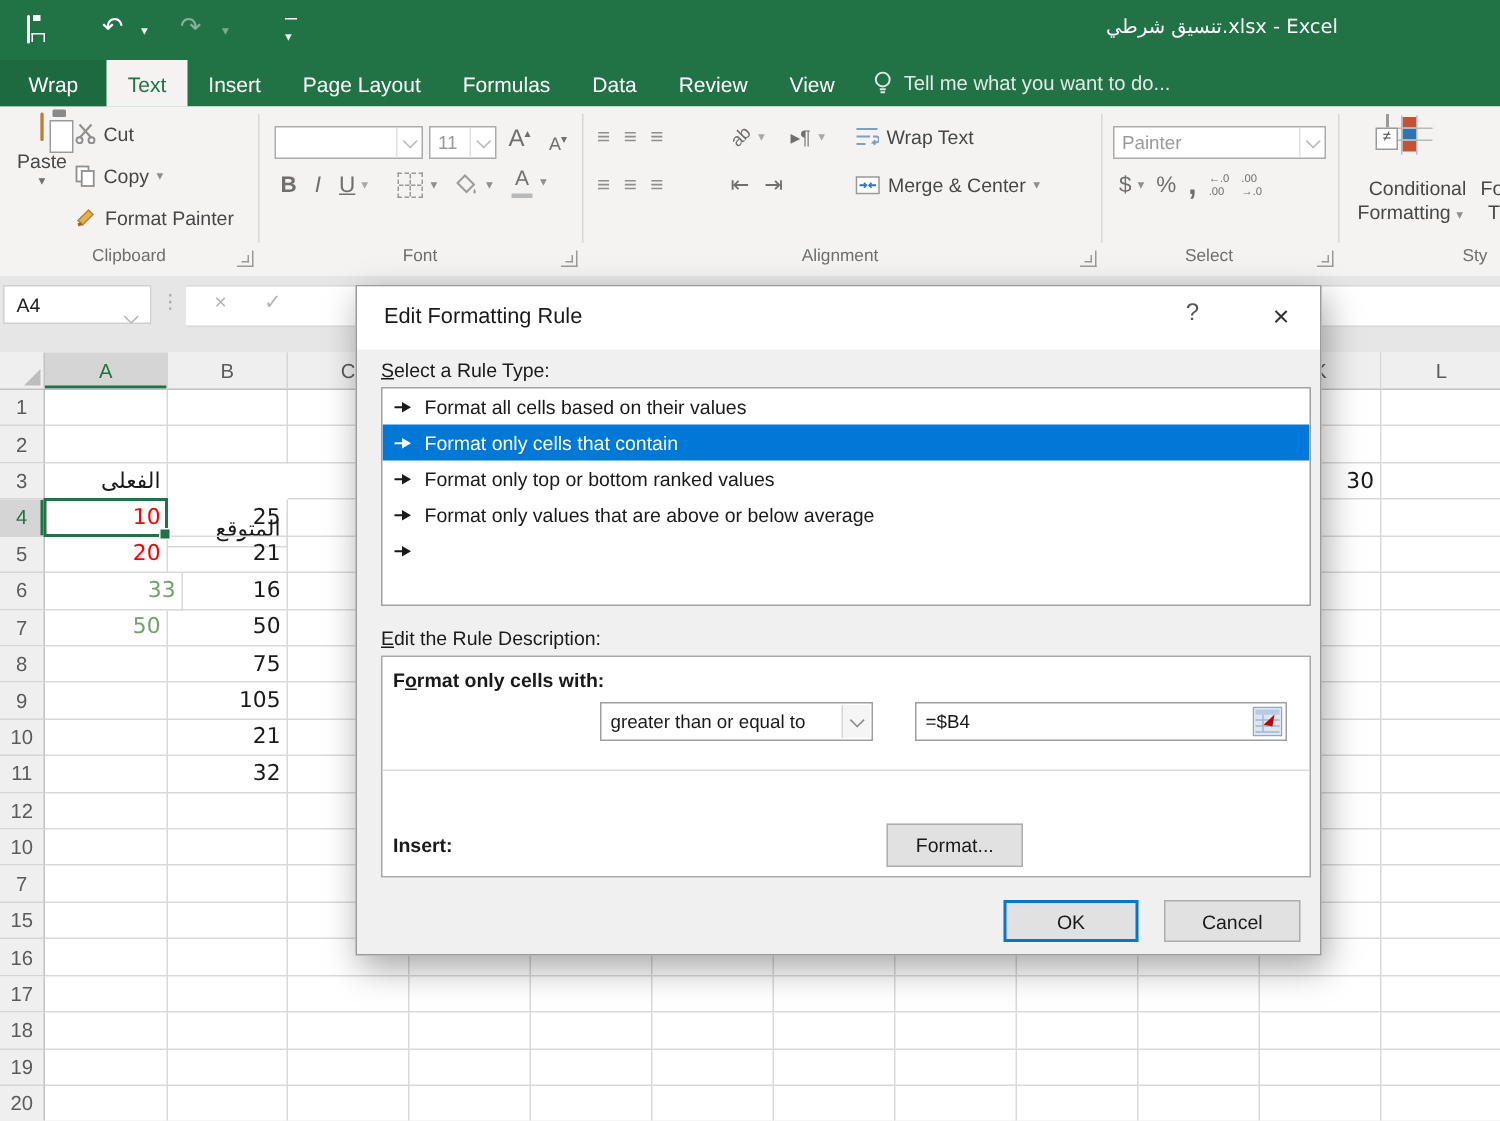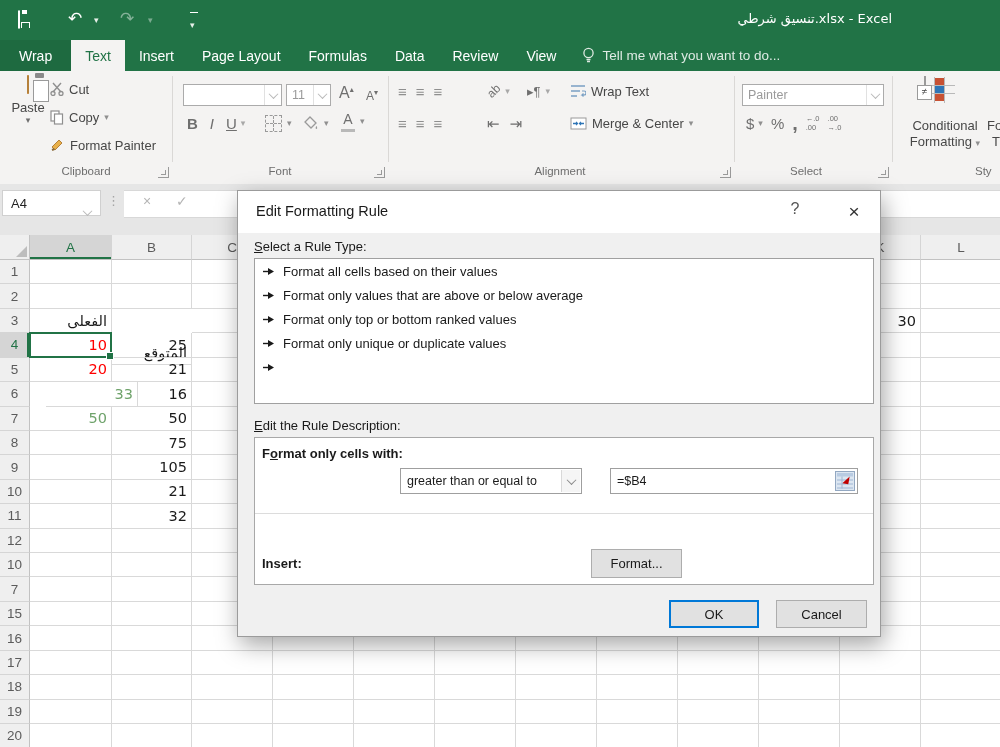--- a/index.html
+++ b/index.html
@@ -298,21 +298,21 @@
       <i class="blue" style="left:10px;top:9px;width:9px;height:7px;"></i>
       <i style="left:10px;top:17px;width:9px;height:7px;"></i>
       <span class="gl" style="left:9px;top:0;width:1px;height:26px;"></span>
       <span class="gl" style="left:19px;top:0;width:1px;height:26px;"></span>
       <span class="gl" style="left:0;top:8px;width:30px;height:1px;"></span>
       <span class="gl" style="left:0;top:16px;width:30px;height:1px;"></span>
       <span class="neq-badge">≠</span>
     </span>
   </div>
   <div class="abs rlabel" style="left:905px;top:47px;width:80px;text-align:center;">Conditional</div>
-  <div class="abs rlabel" style="left:905px;top:63px;width:80px;text-align:center;"><span>Formatting</span> <span style="font-size:9px;color:#8f8f8f;">▾</span></div>
+  <div class="abs rlabel" style="left:905px;top:63px;width:80px;"><span>Formatting</span> <span style="font-size:9px;color:#8f8f8f;">▾</span></div>
   <div class="abs rlabel" style="left:987px;top:47px;">Fo</div>
   <div class="abs rlabel" style="left:992px;top:63px;">T</div>
   <div class="grp-label" style="left:975px;width:50px;text-align:left;">Sty</div>
 </div>
 
 <div class="abs" id="formula-row">
   <div id="name-box">
     <span class="nv">A4</span>
     <span class="dd">
         <span class="chev light" style="position:absolute;right:5px;top:9px;"></span>
@@ -358,21 +358,21 @@
     <div class="rowhead" style="left: 0px; top: 391.3px; width: 30px; height: 24.42px;">16</div>
     <div class="rowhead" style="left: 0px; top: 415.72px; width: 30px; height: 24.42px;">17</div>
     <div class="rowhead" style="left: 0px; top: 440.14px; width: 30px; height: 24.42px;">18</div>
     <div class="rowhead" style="left: 0px; top: 464.56px; width: 30px; height: 24.42px;">19</div>
     <div class="rowhead" style="left: 0px; top: 488.98px; width: 30px; height: 24.42px;">20</div>
     <div class="cell" style="left: 30px; top: 25px; width: 82px; height: 24.42px;"></div>
     <div class="cell" style="left: 30px; top: 49.42px; width: 82px; height: 24.42px;"></div>
     <div class="cell" style="left: 30px; top: 73.84px; width: 82px; height: 24.42px;">الفعلى</div>
     <div class="cell red" style="left: 30px; top: 98.26px; width: 82px; height: 24.42px;">10</div>
     <div class="cell red" style="left: 30px; top: 122.68px; width: 82px; height: 24.42px;">20</div>
-    <div class="cell green" style="left: 30px; top: 147.1px; width: 92px; height: 24.42px; margin-left: 16px;">33</div>
+    <div class="cell green" style="left: 30px; top: 147.1px; width: 92px; height: 24.42px;">33</div>
     <div class="cell green" style="left: 30px; top: 171.52px; width: 82px; height: 24.42px;">50</div>
     <div class="cell" style="left: 30px; top: 195.94px; width: 82px; height: 24.42px;"></div>
     <div class="cell" style="left: 30px; top: 220.36px; width: 82px; height: 24.42px;"></div>
     <div class="cell" style="left: 30px; top: 244.78px; width: 82px; height: 24.42px;"></div>
     <div class="cell" style="left: 30px; top: 269.2px; width: 82px; height: 24.42px;"></div>
     <div class="cell" style="left: 30px; top: 293.62px; width: 82px; height: 24.42px;"></div>
     <div class="cell" style="left: 30px; top: 318.04px; width: 82px; height: 24.42px;"></div>
     <div class="cell" style="left: 30px; top: 342.46px; width: 82px; height: 24.42px;"></div>
     <div class="cell" style="left: 30px; top: 366.88px; width: 82px; height: 24.42px;"></div>
     <div class="cell" style="left: 30px; top: 391.3px; width: 82px; height: 24.42px;"></div>
@@ -615,40 +615,40 @@
   <div id="select-rule-label" class="u-first">Select a Rule Type:</div>
 
   <div id="rule-list">
     <div class="rule-item">
       <svg width="13" height="9" viewBox="0 0 13 9">
           <path d="M1 4.5h5" stroke="currentColor" stroke-width="1.4"></path>
           <path d="M6 1l6 3.5L6 8z" fill="currentColor"></path>
         </svg>
       <span>Format all cells based on their values</span>
     </div>
-    <div class="rule-item">
+    <div class="rule-item sel">
       <svg width="13" height="9" viewBox="0 0 13 9">
           <path d="M1 4.5h5" stroke="currentColor" stroke-width="1.4"></path>
           <path d="M6 1l6 3.5L6 8z" fill="currentColor"></path>
         </svg>
-      <span>Format only values that are above or below average</span>
+      <span>Format only cells that contain</span>
     </div>
     <div class="rule-item">
       <svg width="13" height="9" viewBox="0 0 13 9">
           <path d="M1 4.5h5" stroke="currentColor" stroke-width="1.4"></path>
           <path d="M6 1l6 3.5L6 8z" fill="currentColor"></path>
         </svg>
       <span>Format only top or bottom ranked values</span>
     </div>
     <div class="rule-item">
       <svg width="13" height="9" viewBox="0 0 13 9">
           <path d="M1 4.5h5" stroke="currentColor" stroke-width="1.4"></path>
           <path d="M6 1l6 3.5L6 8z" fill="currentColor"></path>
         </svg>
-      <span>Format only unique or duplicate values</span>
+      <span>Format only values that are above or below average</span>
     </div>
     <div class="rule-item">
       <svg width="13" height="9" viewBox="0 0 13 9">
           <path d="M1 4.5h5" stroke="currentColor" stroke-width="1.4"></path>
           <path d="M6 1l6 3.5L6 8z" fill="currentColor"></path>
         </svg>
     </div>
   </div>
 
   <div id="edit-desc-label" class="u-first">Edit the Rule Description:</div>

